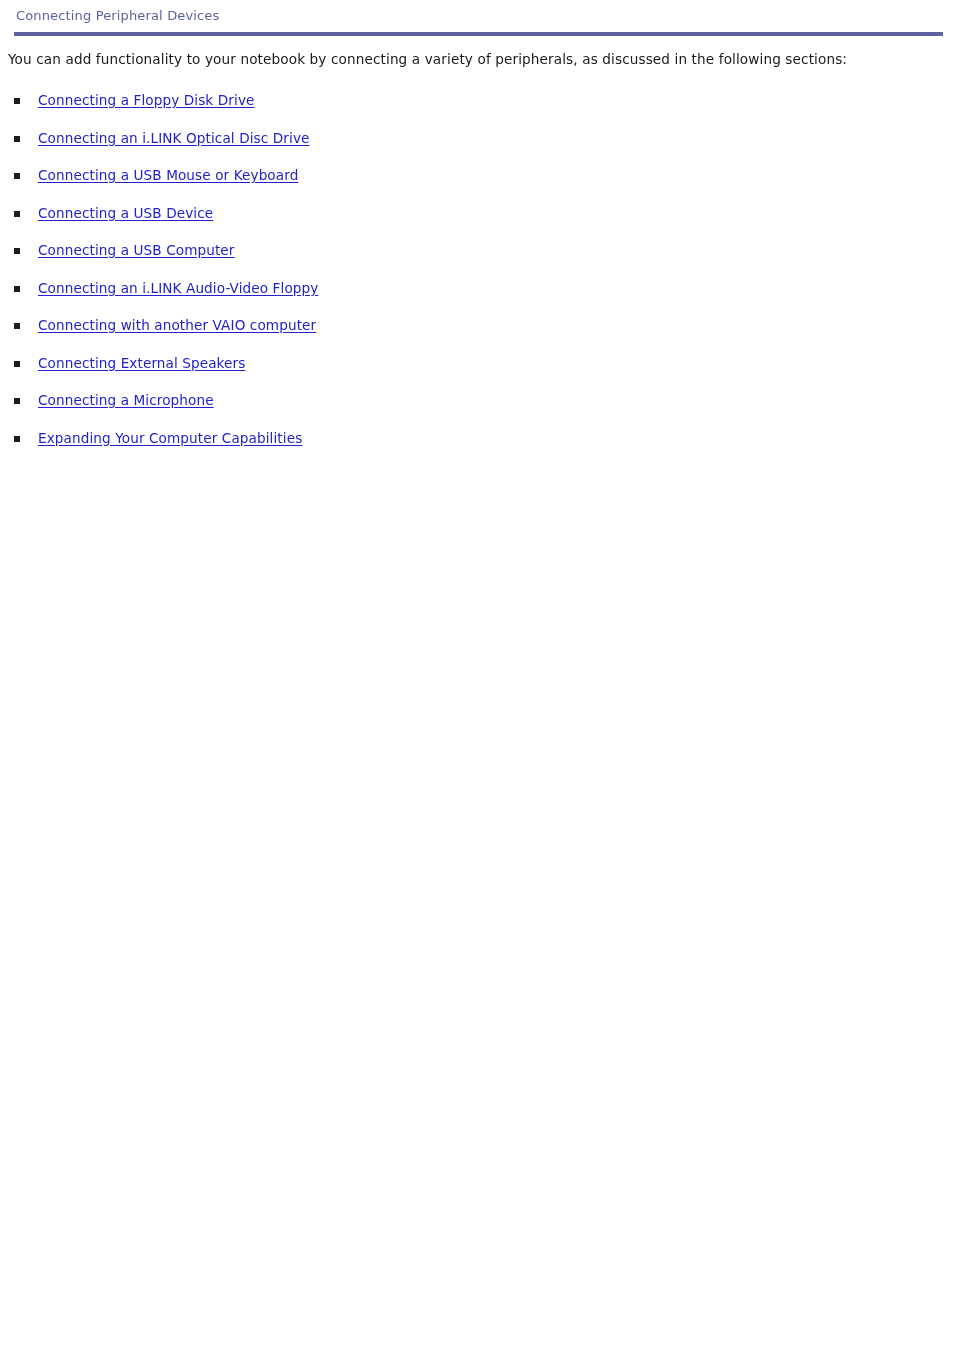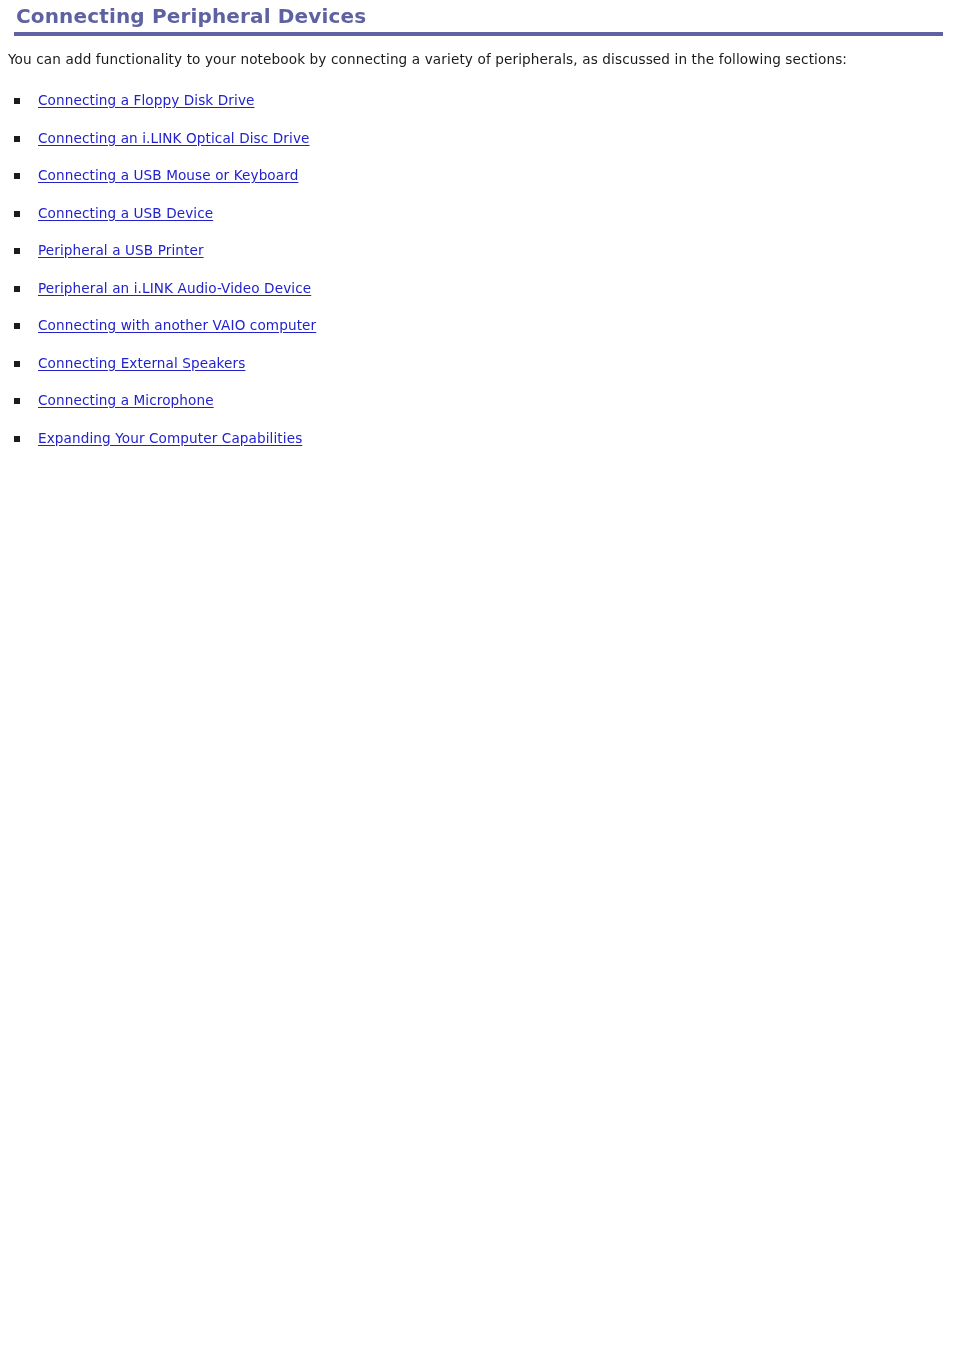--- a/index.html
+++ b/index.html
@@ -30,22 +30,22 @@
     position: absolute;
     top: 6px;
     left: 0px;
     width: 954px;
   }
   .page-title {
     position: absolute;
     top: 0px;
     left: 16px;
     margin: 0;
-    font-size: 20px;
-    font-weight: bold;
+    font-size: 13px;
+    font-weight: normal;
     letter-spacing: 0.15px;
     color: #5f62a0;
     white-space: nowrap;
     line-height: 20px;
   }
   .title-rule {
     position: absolute;
     top: 26px;
     left: 14px;
     width: 929px;
@@ -148,25 +148,25 @@
     <li class="link-item">
       <span class="bullet-square"></span>
       <a class="doc-link" href="#">Connecting a USB Mouse or Keyboard</a>
     </li>
     <li class="link-item">
       <span class="bullet-square"></span>
       <a class="doc-link" href="#">Connecting a USB Device</a>
     </li>
     <li class="link-item">
       <span class="bullet-square"></span>
-      <a class="doc-link" href="#">Peripheral a USB Printer</a>
+      <a class="doc-link" href="#">Connecting a USB Computer</a>
     </li>
     <li class="link-item">
       <span class="bullet-square"></span>
-      <a class="doc-link" href="#">Peripheral an i.LINK Audio-Video Device</a>
+      <a class="doc-link" href="#">Connecting an i.LINK Audio-Video Floppy</a>
     </li>
     <li class="link-item">
       <span class="bullet-square"></span>
       <a class="doc-link" href="#">Connecting with another VAIO computer</a>
     </li>
     <li class="link-item">
       <span class="bullet-square"></span>
       <a class="doc-link" href="#">Connecting External Speakers</a>
     </li>
     <li class="link-item">

